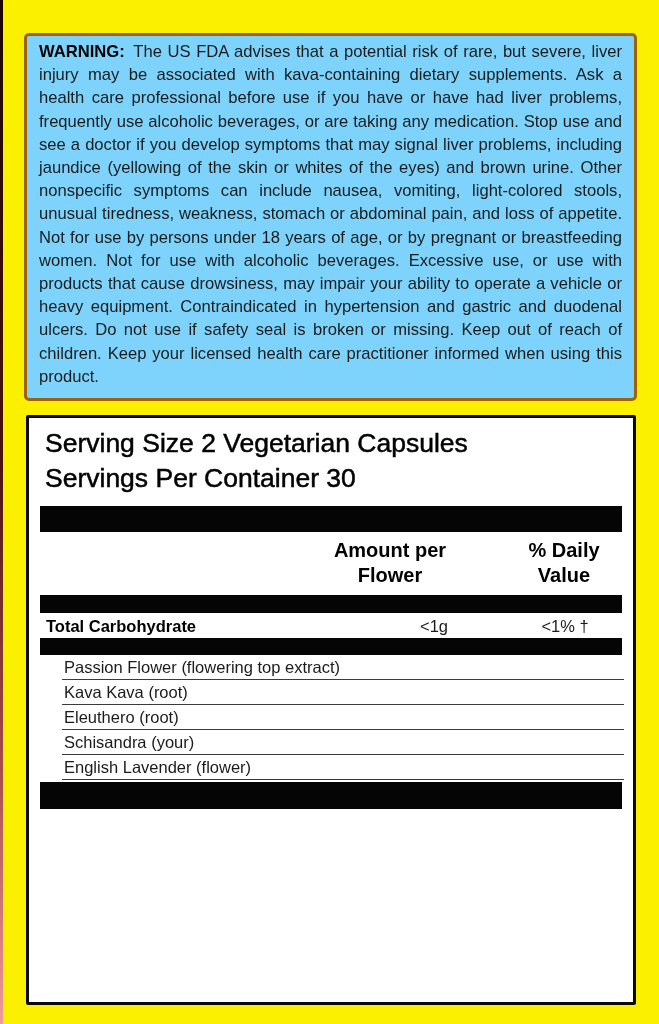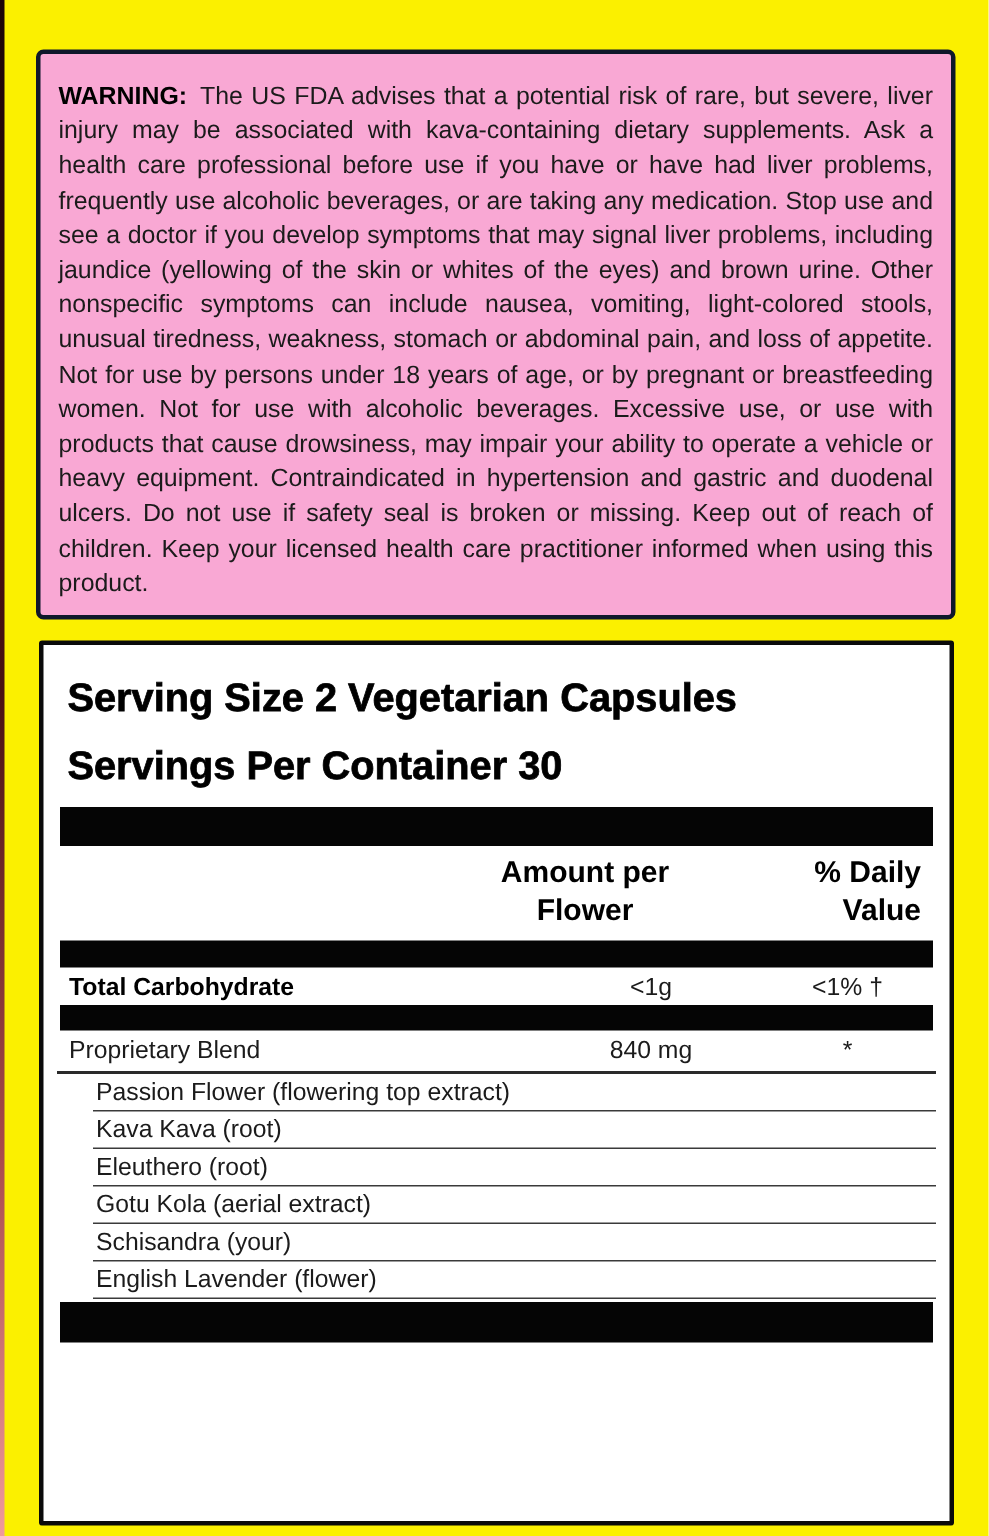--- a/index.html
+++ b/index.html
@@ -18,24 +18,24 @@
     left: 0; top: 0;
     width: 3px; height: 1024px;
     background: linear-gradient(to bottom, #1d0606 0%, #4a1212 45%, #a94b4b 75%, #f09a9a 100%);
   }
   .page {
     padding: 33px 22px 0 24px;
   }
 
   
   .warning-box {
-    background: #f9a8d4;
-    border: 3px solid #0f172a;
+    background: #7dd3fc;
+    border: 3px solid #a16207;
     border-radius: 5px;
-    padding: 16px 12px 10px 12px;
+    padding: 4px 12px 10px 12px;
     width: 613px;
   }
   .warning-box p {
     font-size: 16.6px;
     line-height: 23.2px;
     text-align: justify;
     color: #1b1b1b;
   }
   .warning-box .lbl { font-weight: bold; color: #000; }
 
@@ -64,26 +64,25 @@
     font-size: 45px;
     font-weight: 900;
     letter-spacing: -1.5px;
     -webkit-text-stroke: 1.3px #000;
     line-height: 52px;
     padding-left: 7px;
     color: #000;
   }
   .serving-line {
     font-size: 26.5px;
-    font-weight: bold;
+    font-weight: normal;
     -webkit-text-stroke: 0.5px #000;
     line-height: 35px;
     padding-left: 7px;
     color: #000;
-    margin-top: 10px;
   }
   .bar {
     background: #050505;
     margin: 0 2px;
   }
   .bar.b1 { height: 26px; margin-top: 10px; }
   .bar.b2 { height: 18px; }
   .bar.b3 { height: 17px; }
   .bar.b4 { height: 27px; margin-top: 2px; }
 
@@ -93,21 +92,21 @@
     padding: 6px 8px 7px 8px;
     gap: 44px;
   }
   .col-head {
     font-weight: bold;
     font-size: 20px;
     line-height: 25px;
     color: #000;
   }
   .col-head.amount { width: 160px; text-align: center; }
-  .col-head.dv { width: 102px; text-align: right; padding-right: 2px; }
+  .col-head.dv { width: 102px; text-align: center; padding-right: 2px; }
 
   .fact-row {
     display: flex;
     align-items: flex-start;
     padding: 3px 8px 2px 8px;
     font-size: 16.5px;
     line-height: 20px;
     color: #1b1b1b;
   }
   .fact-row .name { flex: 1; }
@@ -159,30 +158,24 @@
     <div class="bar b2"></div>
 
     <div class="fact-row">
       <span class="name bold">Total Carbohydrate</span>
       <span class="amount">&lt;1g</span>
       <span class="dv">&lt;1% †</span>
     </div>
 
     <div class="bar b3"></div>
 
-    <div class="fact-row blend-row">
-      <span class="name">Proprietary Blend</span>
-      <span class="amount">840 mg</span>
-      <span class="dv">*</span>
-    </div>
 
     <div class="ingredient-row">Passion Flower (flowering top extract)</div>
     <div class="ingredient-row">Kava Kava (root)</div>
     <div class="ingredient-row">Eleuthero (root)</div>
-    <div class="ingredient-row">Gotu Kola (aerial extract)</div>
     <div class="ingredient-row">Schisandra (your)</div>
     <div class="ingredient-row">English Lavender (flower)</div>
 
     <div class="bar b4"></div>
 
   </div>
 
 </div>
 
 </body></html>

